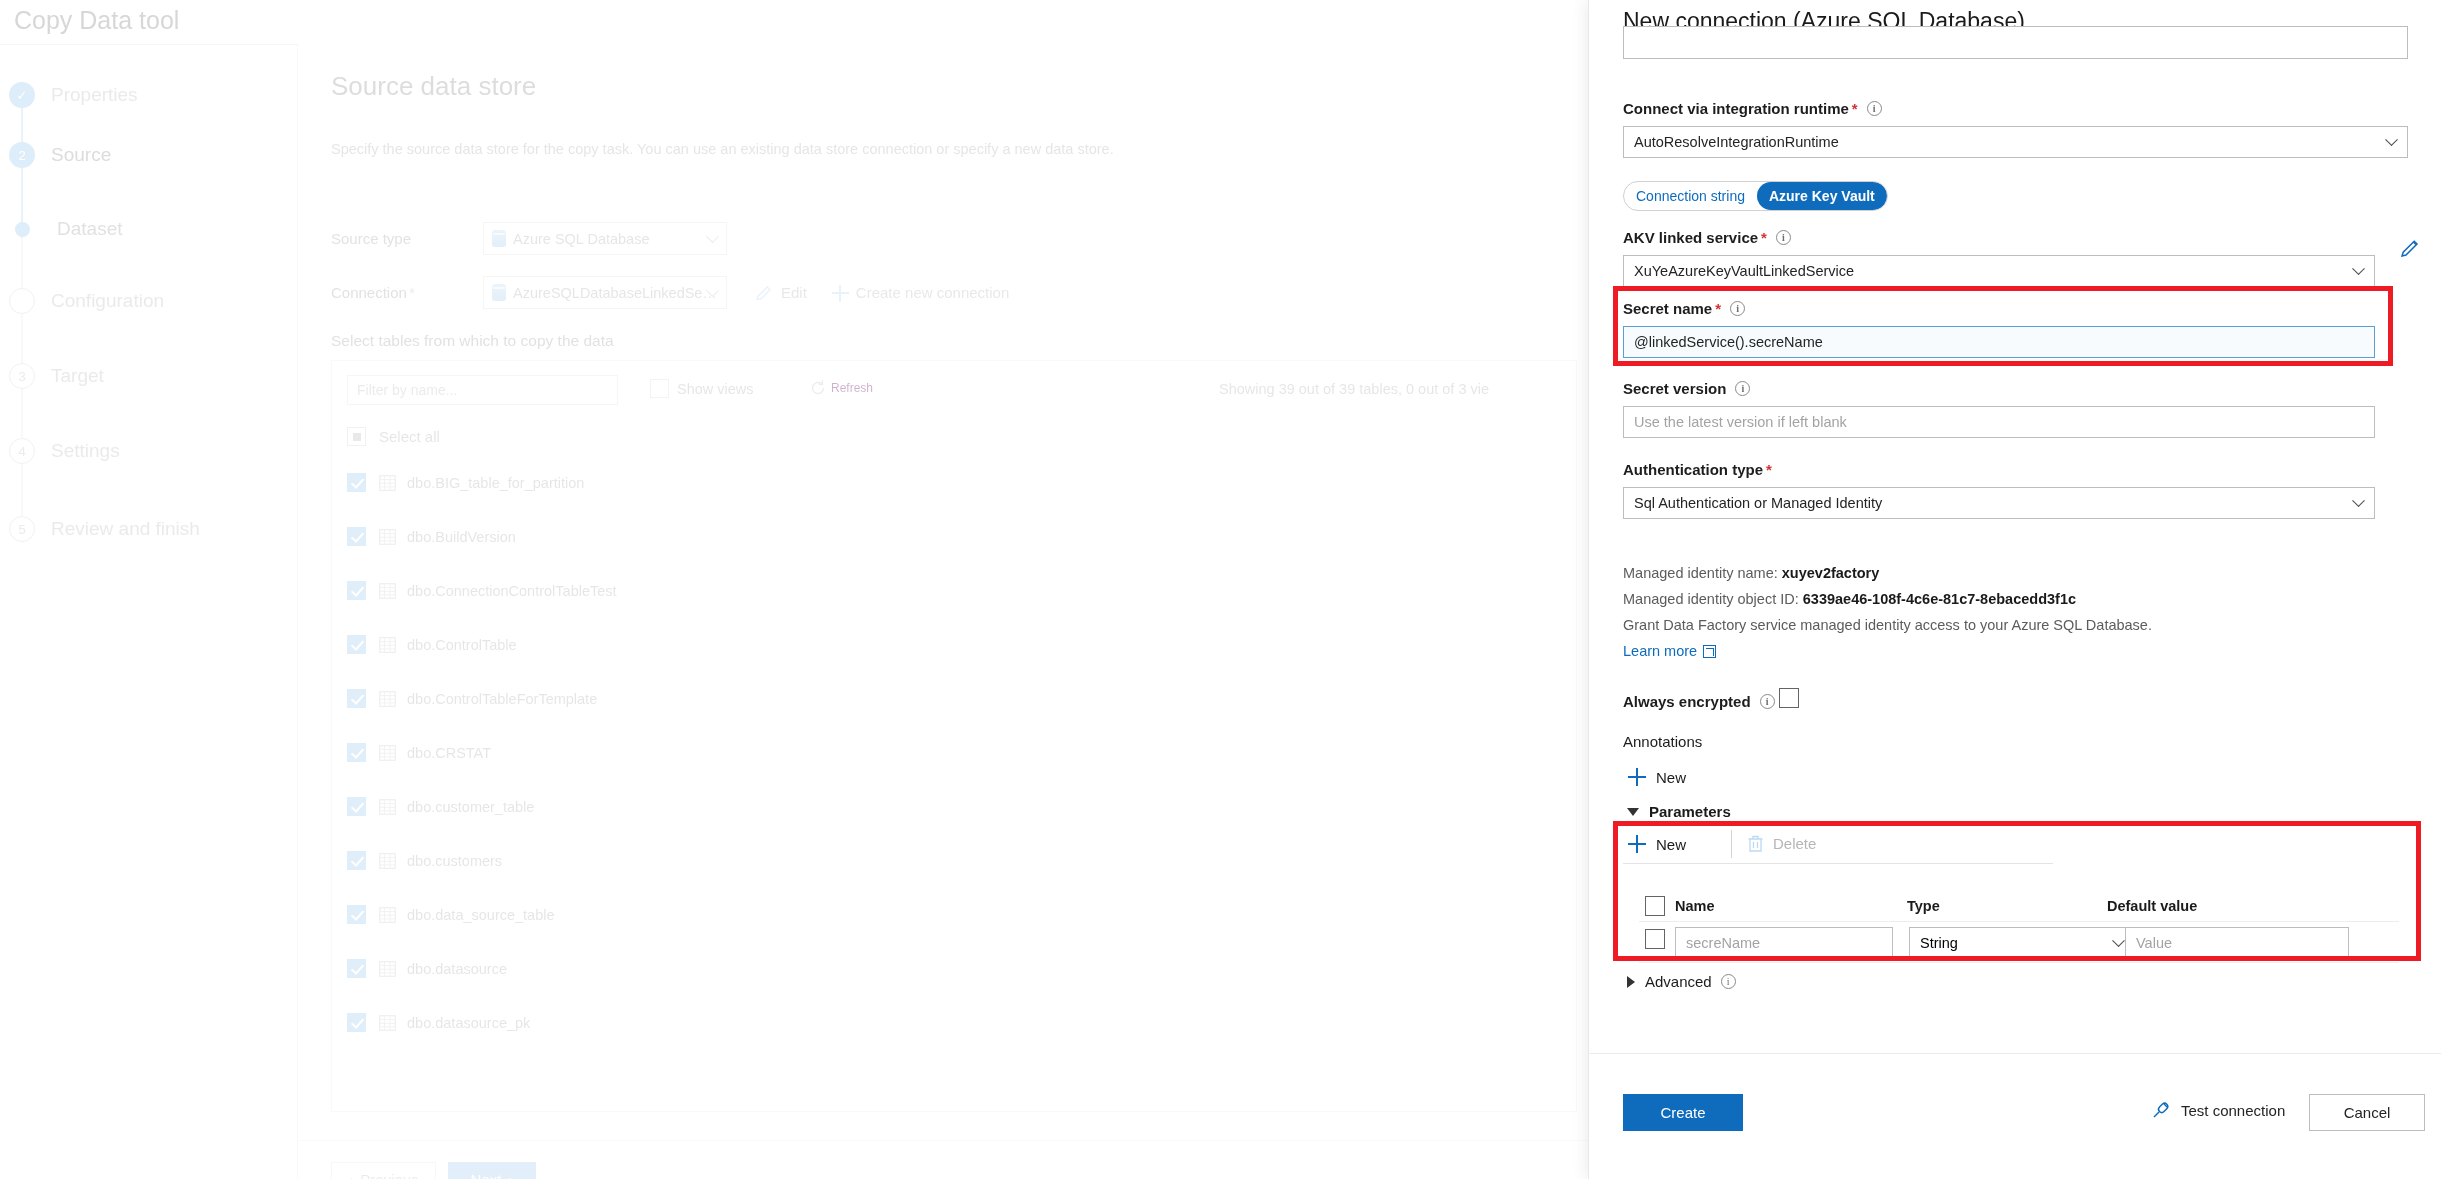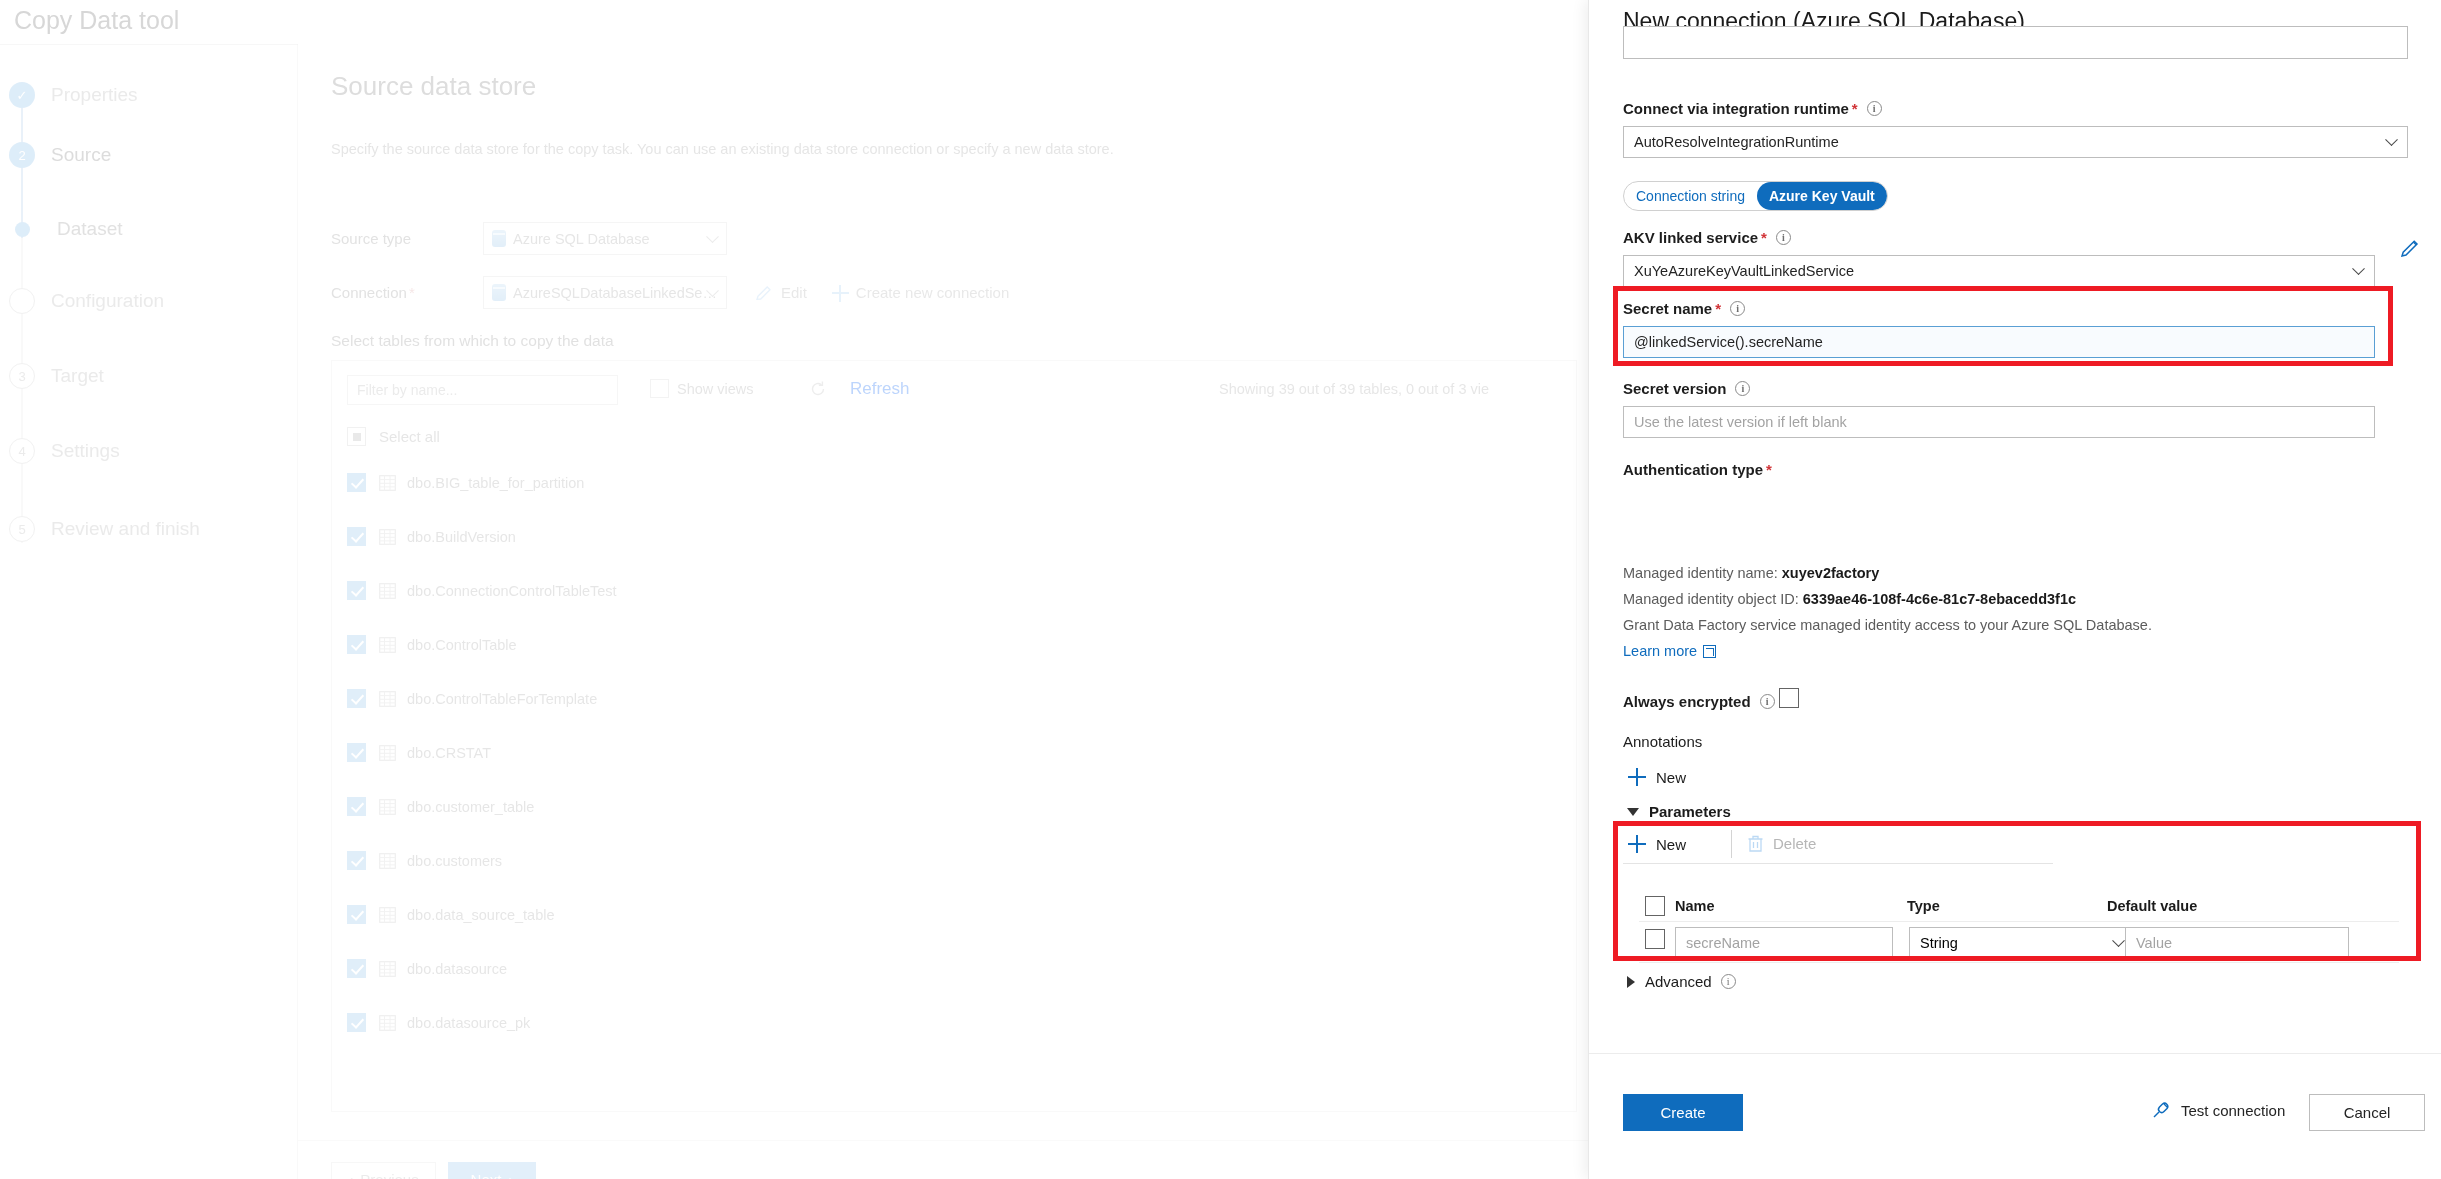--- a/index.html
+++ b/index.html
@@ -113,21 +113,21 @@
     content:""; position:absolute; left:5.5px; top:2px; width:5px; height:10px;
     border-right: 2px solid #fff; border-bottom: 2px solid #fff; transform: rotate(42deg);
   }
   .cbox.partial { position: relative; border-color: #d6d6d6; }
   .cbox.partial:after {
     content:""; position:absolute; left:5px; top:5px; width:8px; height:8px; background:#bdbdbd;
   }
   .showviews .lbl { margin-left: 8px; font-size: 14.5px; color: #b5b5b5; }
   .refreshbtn { position: absolute; left: 477px; top: 18px; display:flex; align-items:center; }
   .refresh-ic { width: 18px; height: 18px; flex:none; }
-  .refreshbtn .lbl { margin-left: 23px; font-size: 17px; color: #3b82f6; }
+  .refreshbtn .lbl { margin-left: 4px; font-size: 12px; color: #701a75; }
   .showingtxt {
     position: absolute; left: 887px; top: 20px; font-size: 14.5px; color: #b5b5b5;
     white-space: nowrap;
   }
   .selectall { position: absolute; left: 15px; top: 66px; display:flex; align-items:center; }
   .selectall .lbl { margin-left: 13px; font-size: 15px; color: #b5b5b5; }
 
   .trow { position: absolute; left: 15px; display:flex; align-items:center; }
   .gridicon { width:17px; height:16px; margin-left:13px; flex:none; }
   .trow .lbl { margin-left: 11px; font-size: 14.5px; color: #b5b5b5; white-space: nowrap; }
@@ -515,20 +515,24 @@
 
     <div class="plabel" style="left:34px; top:380px;">
       <span>Secret version</span>
       <span class="infoic">i</span>
     </div>
     <div class="pinput placeholder" style="left:34px; top:406px; width:752px;">Use the latest version if left blank</div>
 
     <div class="plabel" style="left:34px; top:461px;">
       <span>Authentication type</span>
         <span class="star">*</span>
+    </div>
+    <div class="pinput" style="left:34px; top:487px; width:752px;">
+      <span>Sql Authentication or Managed Identity</span>
+      <span class="pcaret"></span>
     </div>
 
     <div class="infotext" style="left:34px; top:565px;">
       <span>Managed identity name: </span><b>xuyev2factory</b>
     </div>
     <div class="infotext" style="left:34px; top:591px;">
       <span>Managed identity object ID: </span><b>6339ae46-108f-4c6e-81c7-8ebacedd3f1c</b>
     </div>
     <div class="infotext" style="left:34px; top:617px;">Grant Data Factory service managed identity access to your Azure SQL Database.</div>
     <div class="learnmore" style="left:34px; top:643px;">

